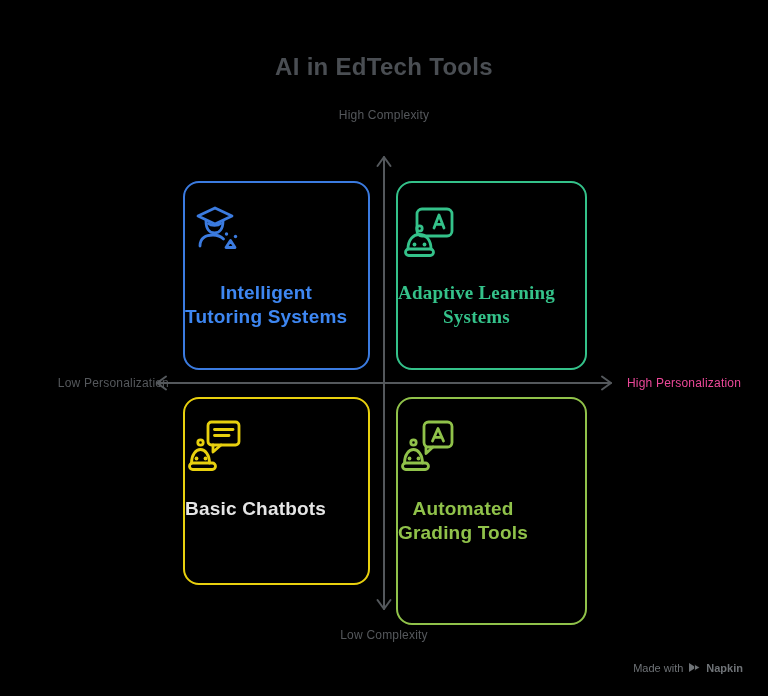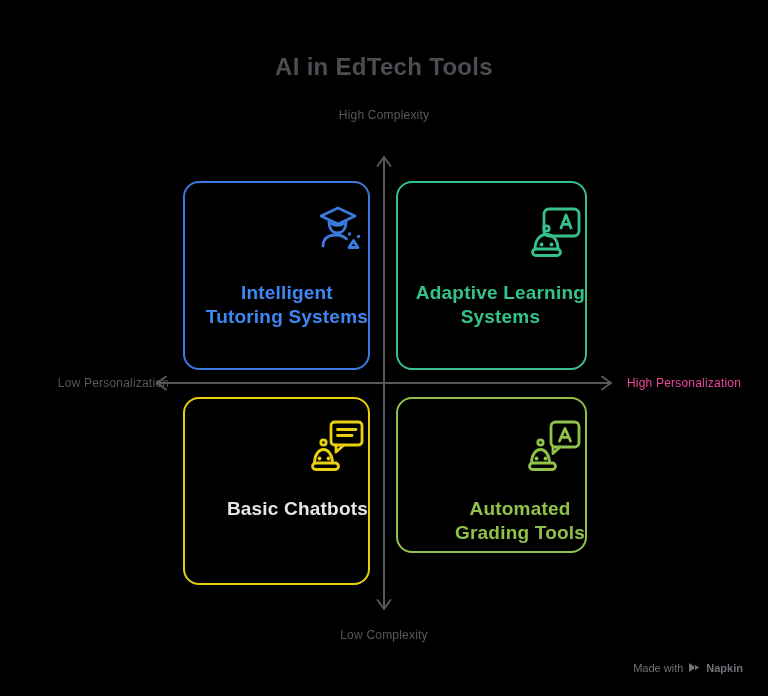--- a/index.html
+++ b/index.html
@@ -13,25 +13,25 @@
   .axis-top{top:108px;left:0;right:0;text-align:center;}
   .axis-bottom{top:628px;left:0;right:0;text-align:center;}
   .axis-left{top:376px;left:0;width:142px;text-align:right;padding-left:27px;}
   .axis-right{top:376px;left:627px;}
 
   .axes-svg{position:absolute;top:0;left:0;}
   .axes-svg path{stroke:currentColor;stroke-width:2;fill:none;
                  stroke-linecap:round;stroke-linejoin:round;}
 
   .quad{position:absolute;border:2px solid;border-radius:16px;box-sizing:border-box;
-        display:flex;flex-direction:column;align-items:flex-end;background:transparent;}
+        display:flex;flex-direction:column;align-items:flex-start;background:transparent;}
   .q-tl{left:183px;top:181px;width:187px;height:189px;}
   .q-tr{left:396px;top:181px;width:191px;height:189px;}
   .q-bl{left:183px;top:397px;width:187px;height:188px;}
-  .q-br{left:396px;top:397px;width:191px;height:156px;}
+  .q-br{left:396px;top:397px;width:191px;height:228px;}
 
   .quad .icon{margin-top:17px;width:60px;height:60px;}
   .quad .icon svg{width:60px;height:60px;display:block;}
   .quad .icon path,.quad .icon rect,.quad .icon circle{
       stroke:currentColor;stroke-width:2.8;fill:none;
       stroke-linecap:round;stroke-linejoin:round;}
   .quad .icon .dot{fill:currentColor;stroke:none;}
 
   .quad .label{margin-top:21px;text-align:center;font-size:19px;font-weight:700;
                line-height:24px;letter-spacing:.2px;}
@@ -88,21 +88,21 @@
       <svg viewBox="0 0 60 60">
         <rect x="19" y="9" width="35" height="27" rx="5"></rect>
         <path d="M36 28 L41 15 L46 28 M37.7 24.3 L44.3 24.3"></path>
         <circle cx="21.5" cy="28.5" r="2.7"></circle>
         <path d="M10 49 C10 40 15 34.5 21.5 34.5 C28 34.5 33 40 33 49"></path>
         <rect x="7.5" y="49" width="28" height="6.5" rx="3.2"></rect>
         <circle class="dot" cx="16.5" cy="44.5" r="1.9"></circle>
         <circle class="dot" cx="26.5" cy="44.5" r="1.9"></circle>
       </svg>
     </div>
-    <div class="label" style="color: rgb(52, 194, 138);">
+    <div class="label" style="color: rgb(52, 194, 138); font-family: Liberation Serif, serif;">
       <span>Adaptive Learning</span>
       <span>Systems</span>
     </div>
   </div>
 
   <div class="quad q-bl" style="border-color: rgb(232, 208, 14);">
     <div class="icon" style="color: rgb(232, 208, 14);">
       <svg viewBox="0 0 60 60">
         <rect x="23" y="6" width="31" height="23" rx="3.5"></rect>
         <path d="M36 29 L28 36 L28 29"></path>

